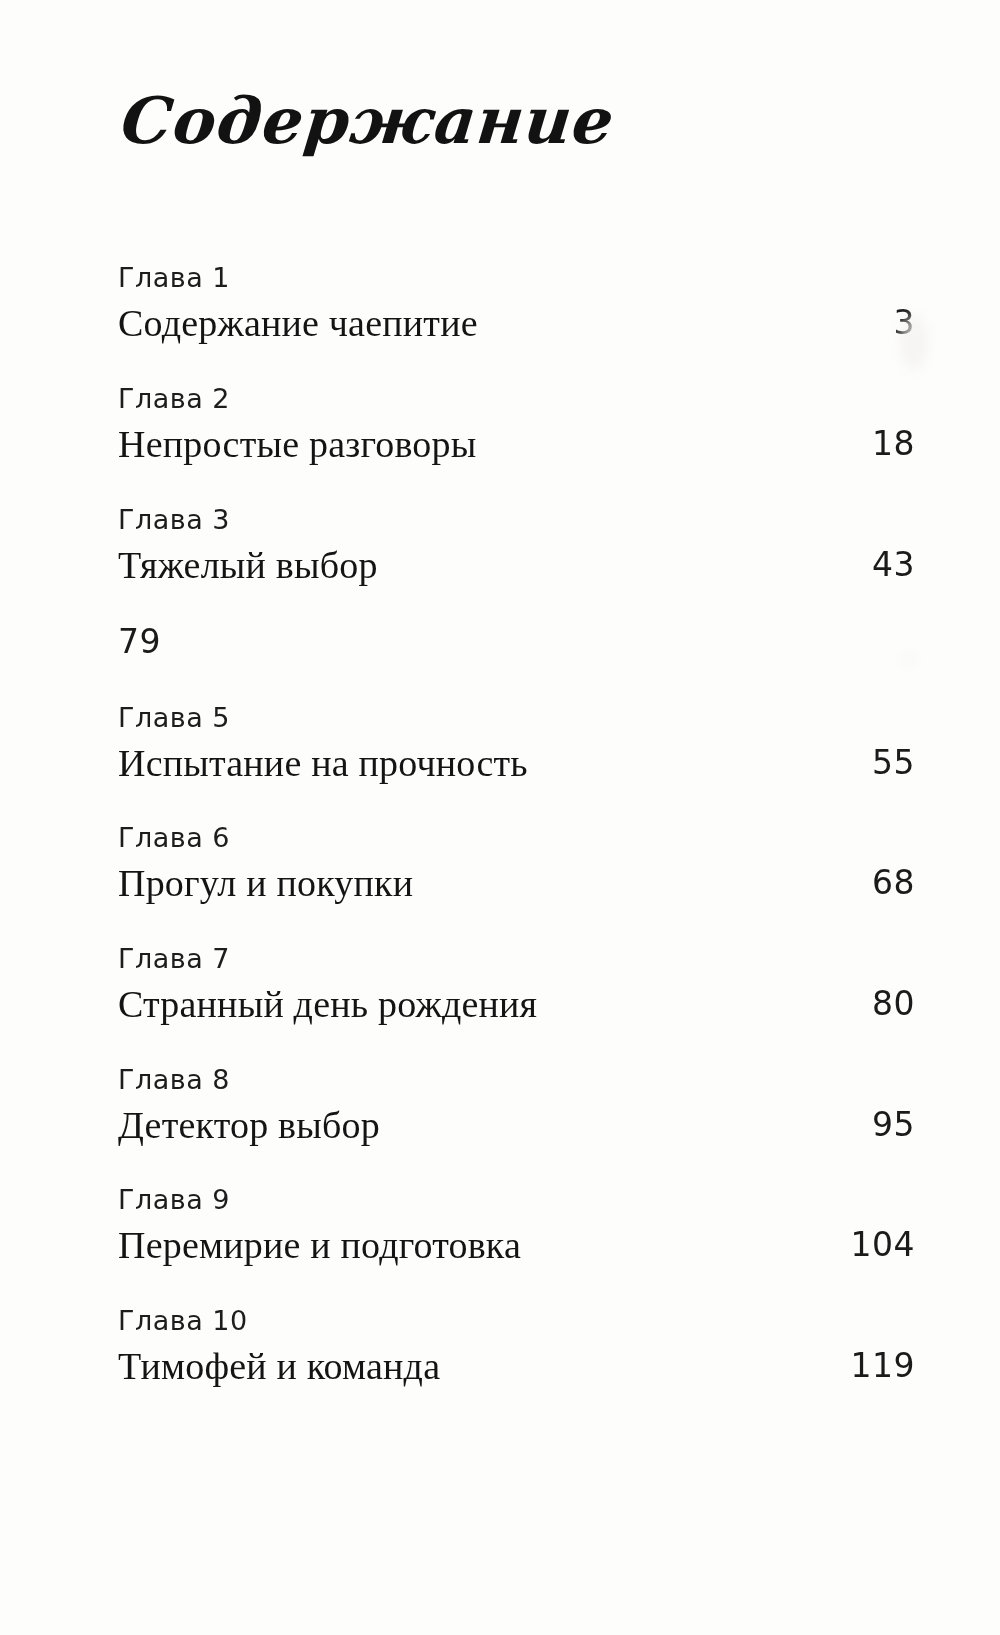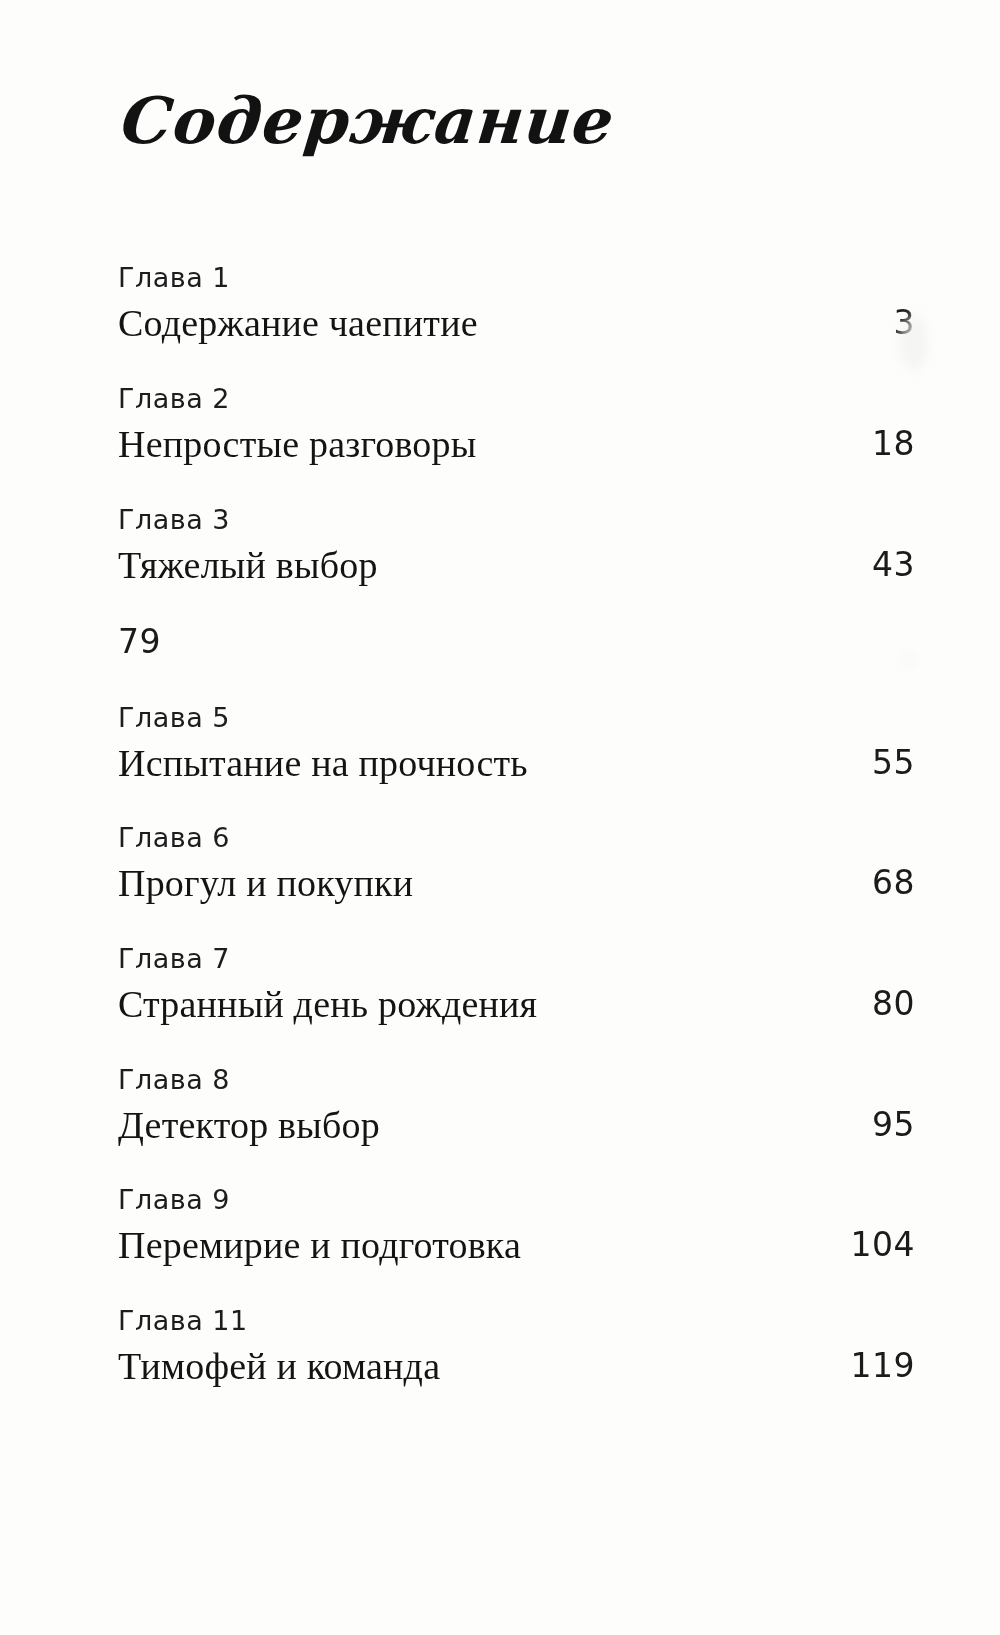--- a/index.html
+++ b/index.html
@@ -150,21 +150,21 @@
     <div class="entry">
       <div class="entry-left">
         <div class="chapter-label">Глава 9</div>
         <div class="chapter-title">Перемирие и подготовка</div>
       </div>
       <div class="page-number">104</div>
     </div>
 
     <div class="entry">
       <div class="entry-left">
-        <div class="chapter-label">Глава 11</div>
+        <div class="chapter-label">Глава 10</div>
         <div class="chapter-title">Тимофей и команда</div>
       </div>
       <div class="page-number">119</div>
     </div>
 
   </div>
 
   <div class="scan-smudge smudge-1"></div>
   <div class="scan-smudge smudge-2"></div>
 

